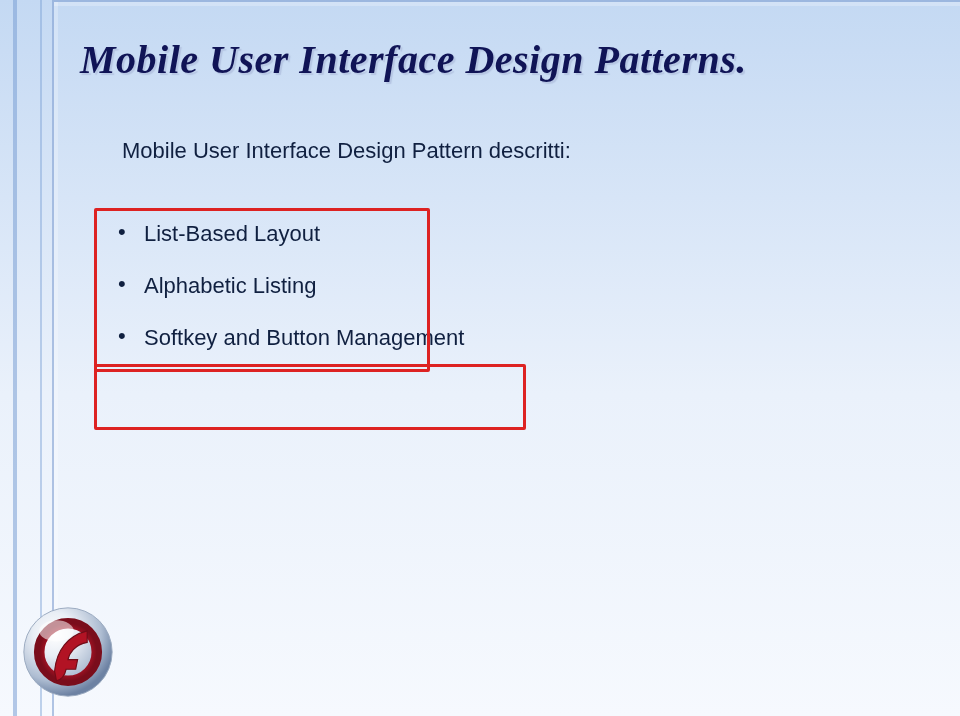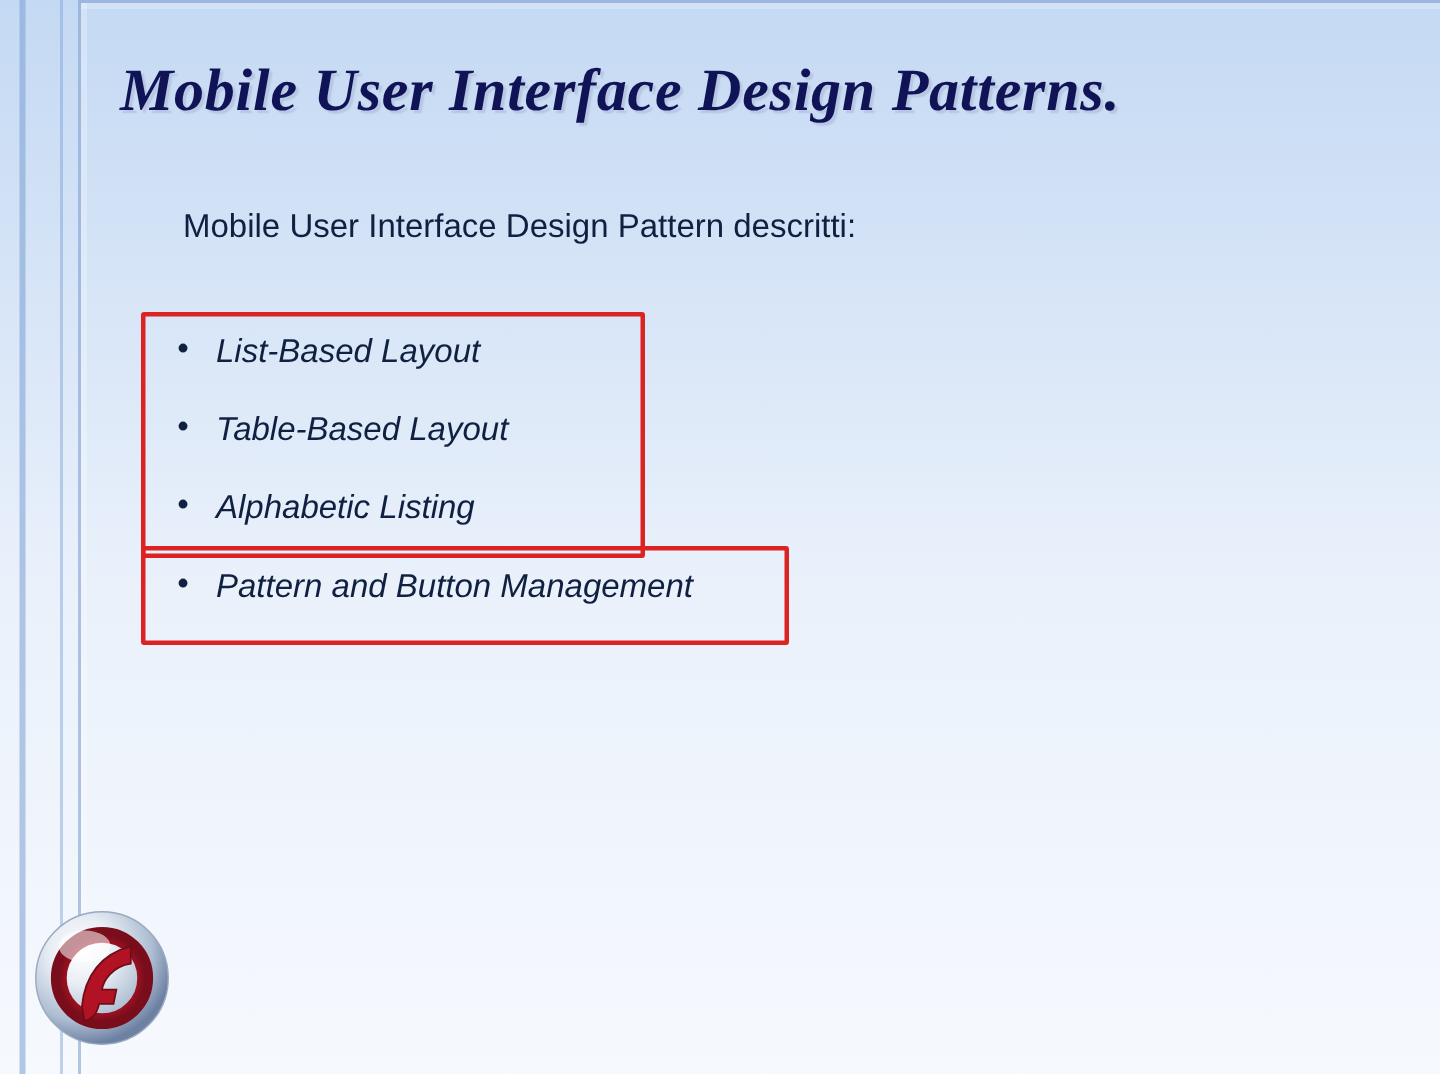--- a/index.html
+++ b/index.html
@@ -71,21 +71,20 @@
     top: 208px;
     left: 110px;
     font-family: Verdana, Geneva, sans-serif;
     font-size: 22px;
     color: #102040;
   }
   .list .item {
     padding: 14px 10px 14px 34px;
     position: relative;
     line-height: 1.1;
-    font-style: italic;
   }
   .list .item::before {
     content: "•";
     position: absolute;
     left: 8px;
     top: 12px;
     font-size: 22px;
   }
   
   .box1 {
@@ -123,23 +122,22 @@
 <div class="slide">
   <div class="vline1"></div>
   <div class="vline2"></div>
   <div class="content-frame"></div>
 
   <div class="title">Mobile User Interface Design Patterns.</div>
   <div class="subtitle">Mobile User Interface Design Pattern descritti:</div>
 
   <div class="list">
     <div class="item"><span>List-Based Layout</span></div>
-    <div class="item"><span>Table-Based Layout</span></div>
     <div class="item"><span>Alphabetic Listing</span></div>
-    <div class="item"><span>Pattern and Button Management</span></div>
+    <div class="item"><span>Softkey and Button Management</span></div>
   </div>
 
   <div class="box1"></div>
   <div class="box2"></div>
 
   <div class="logo">
     <svg viewBox="0 0 100 100" width="96" height="96">
       <defs>
         <radialGradient id="sphere" cx="35%" cy="30%" r="70%">
           <stop offset="0%" stop-color="#ffffff"></stop>

